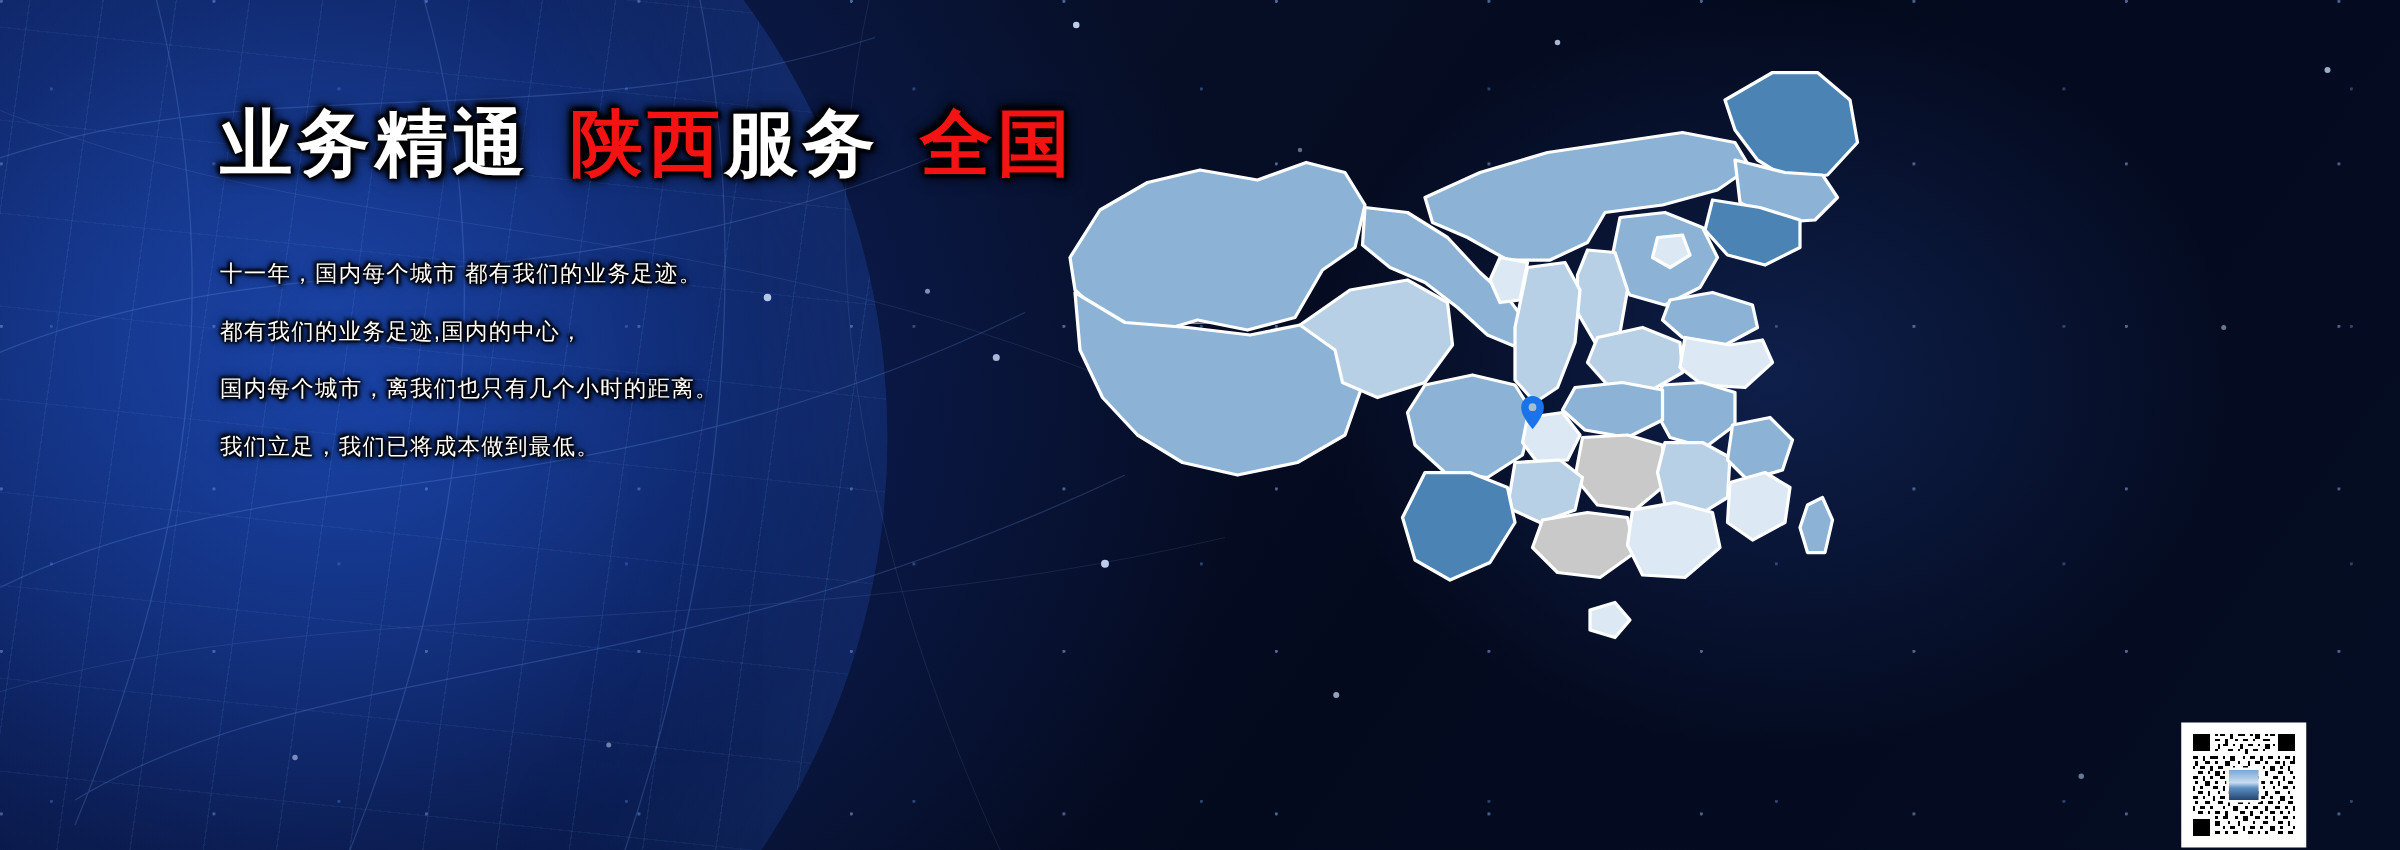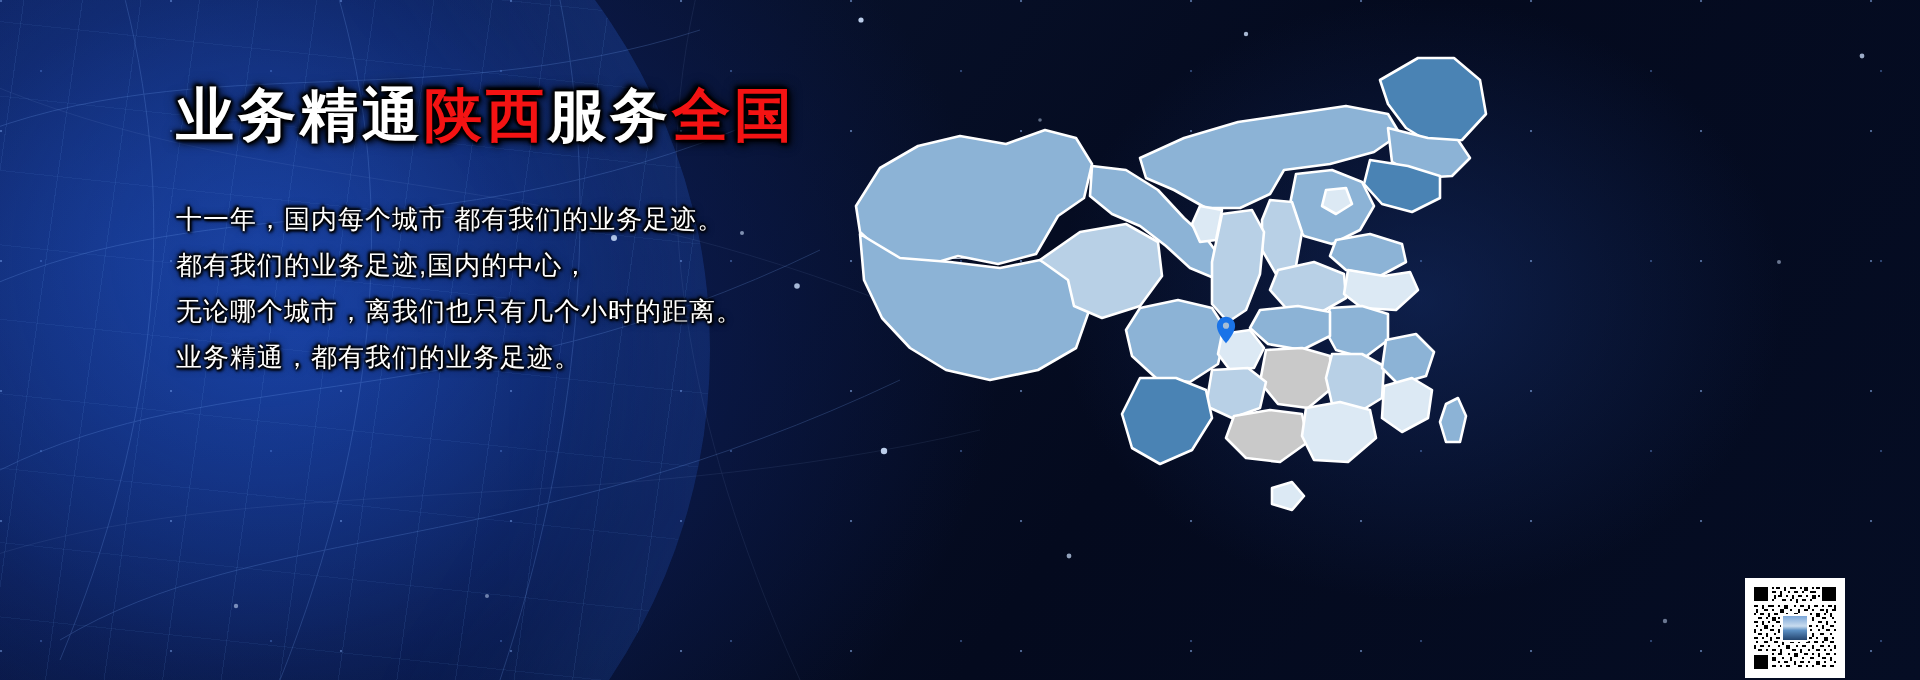--- a/index.html
+++ b/index.html
@@ -49,25 +49,26 @@
     text-shadow:
       -2px 0 3px #000, 2px 0 3px #000, 0 -2px 3px #000, 0 2px 3px #000,
       -3px -3px 5px rgba(0,0,0,.95), 3px 3px 6px rgba(0,0,0,.95),
       0 0 14px rgba(0,0,0,.9);
   }
   .headline .hl { color:#f41313;
     text-shadow:
       -2px 0 3px #000, 2px 0 3px #000, 0 -2px 3px #000, 0 2px 3px #000,
       -3px -3px 5px rgba(0,0,0,.95), 3px 3px 6px rgba(0,0,0,.95),
       0 0 14px rgba(0,0,0,.9);
+    margin-left: 32px;
   }
 
   .lines { position:absolute; left:176px; top:196px; }
   .line {
-    font-size:26px; line-height:46px; letter-spacing:1px; color:#ffffff;
+    font-size:18px; line-height:46px; letter-spacing:1px; color:#ffffff;
     white-space:nowrap; font-weight:500;
     text-shadow:
       -1.6px 0 2px #000, 1.6px 0 2px #000, 0 -1.6px 2px #000, 0 1.6px 2px #000,
       -2px -2px 3px rgba(0,0,0,.9), 2px 2px 3px rgba(0,0,0,.9), 0 0 9px rgba(0,0,0,.85);
   }
 
   .hairline{
     position:absolute; left:870px; top:258px; width:110px; height:1px;
     background:linear-gradient(90deg, rgba(190,200,220,0) 0%, rgba(215,222,238,.85) 28%, rgba(215,222,238,.85) 80%, rgba(190,200,220,0) 100%);
   }
@@ -136,22 +137,22 @@
 
   <div class="content">
 
     <div class="headline">
       <span>业务精通</span><span class="hl">陕西</span><span>服务</span><span class="hl">全国</span>
     </div>
 
     <div class="lines">
       <div class="line">十一年，国内每个城市 都有我们的业务足迹。</div>
       <div class="line">都有我们的业务足迹,国内的中心，</div>
-      <div class="line">无论哪个城市，离我们也只有几个小时的距离。</div>
-      <div class="line">业务精通，都有我们的业务足迹。</div>
+      <div class="line">国内每个城市，离我们也只有几个小时的距离。</div>
+      <div class="line">我们立足，我们已将成本做到最低。</div>
     </div>
   </div>
 
   <div class="hairline"></div>
 
   <div class="map-wrap">
     <svg viewBox="0 0 700 560" preserveAspectRatio="xMidYMid meet">
       <g stroke="#ffffff" stroke-width="2.6" stroke-linejoin="round">
 
         <path d="M16,188 L40,150 L78,128 L120,118 L166,126 L205,112 L236,120 L252,146 L244,180 L218,198 L196,236 L158,246 L118,238 L78,250 L44,236 L20,214 Z" fill="#8cb3d6"></path>

